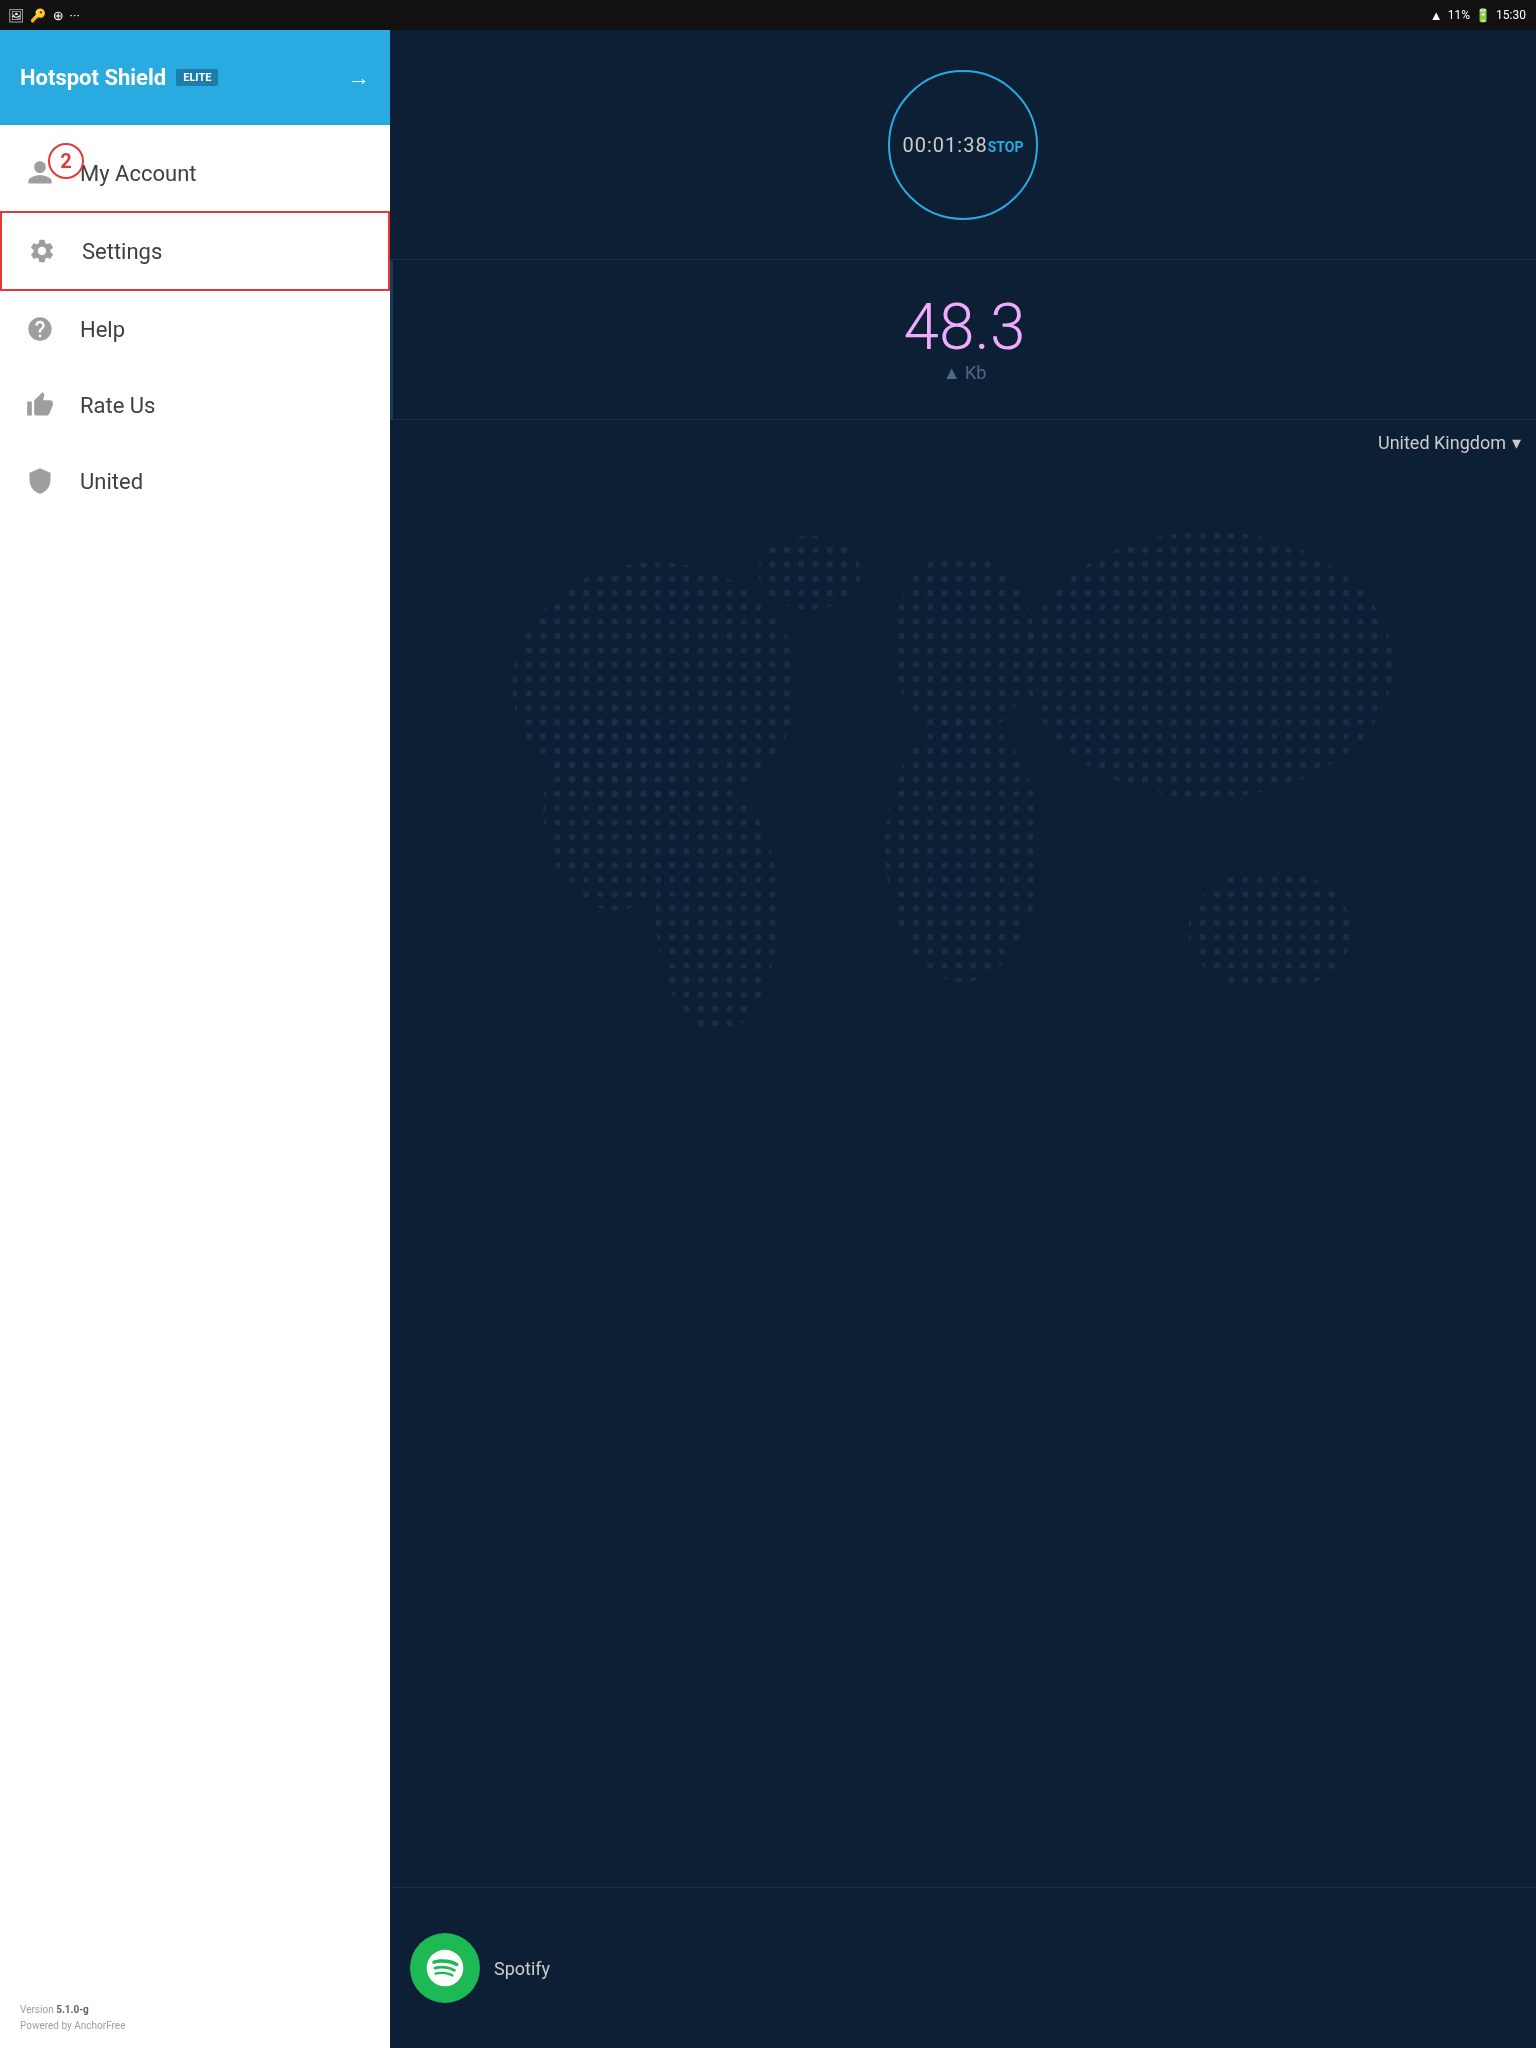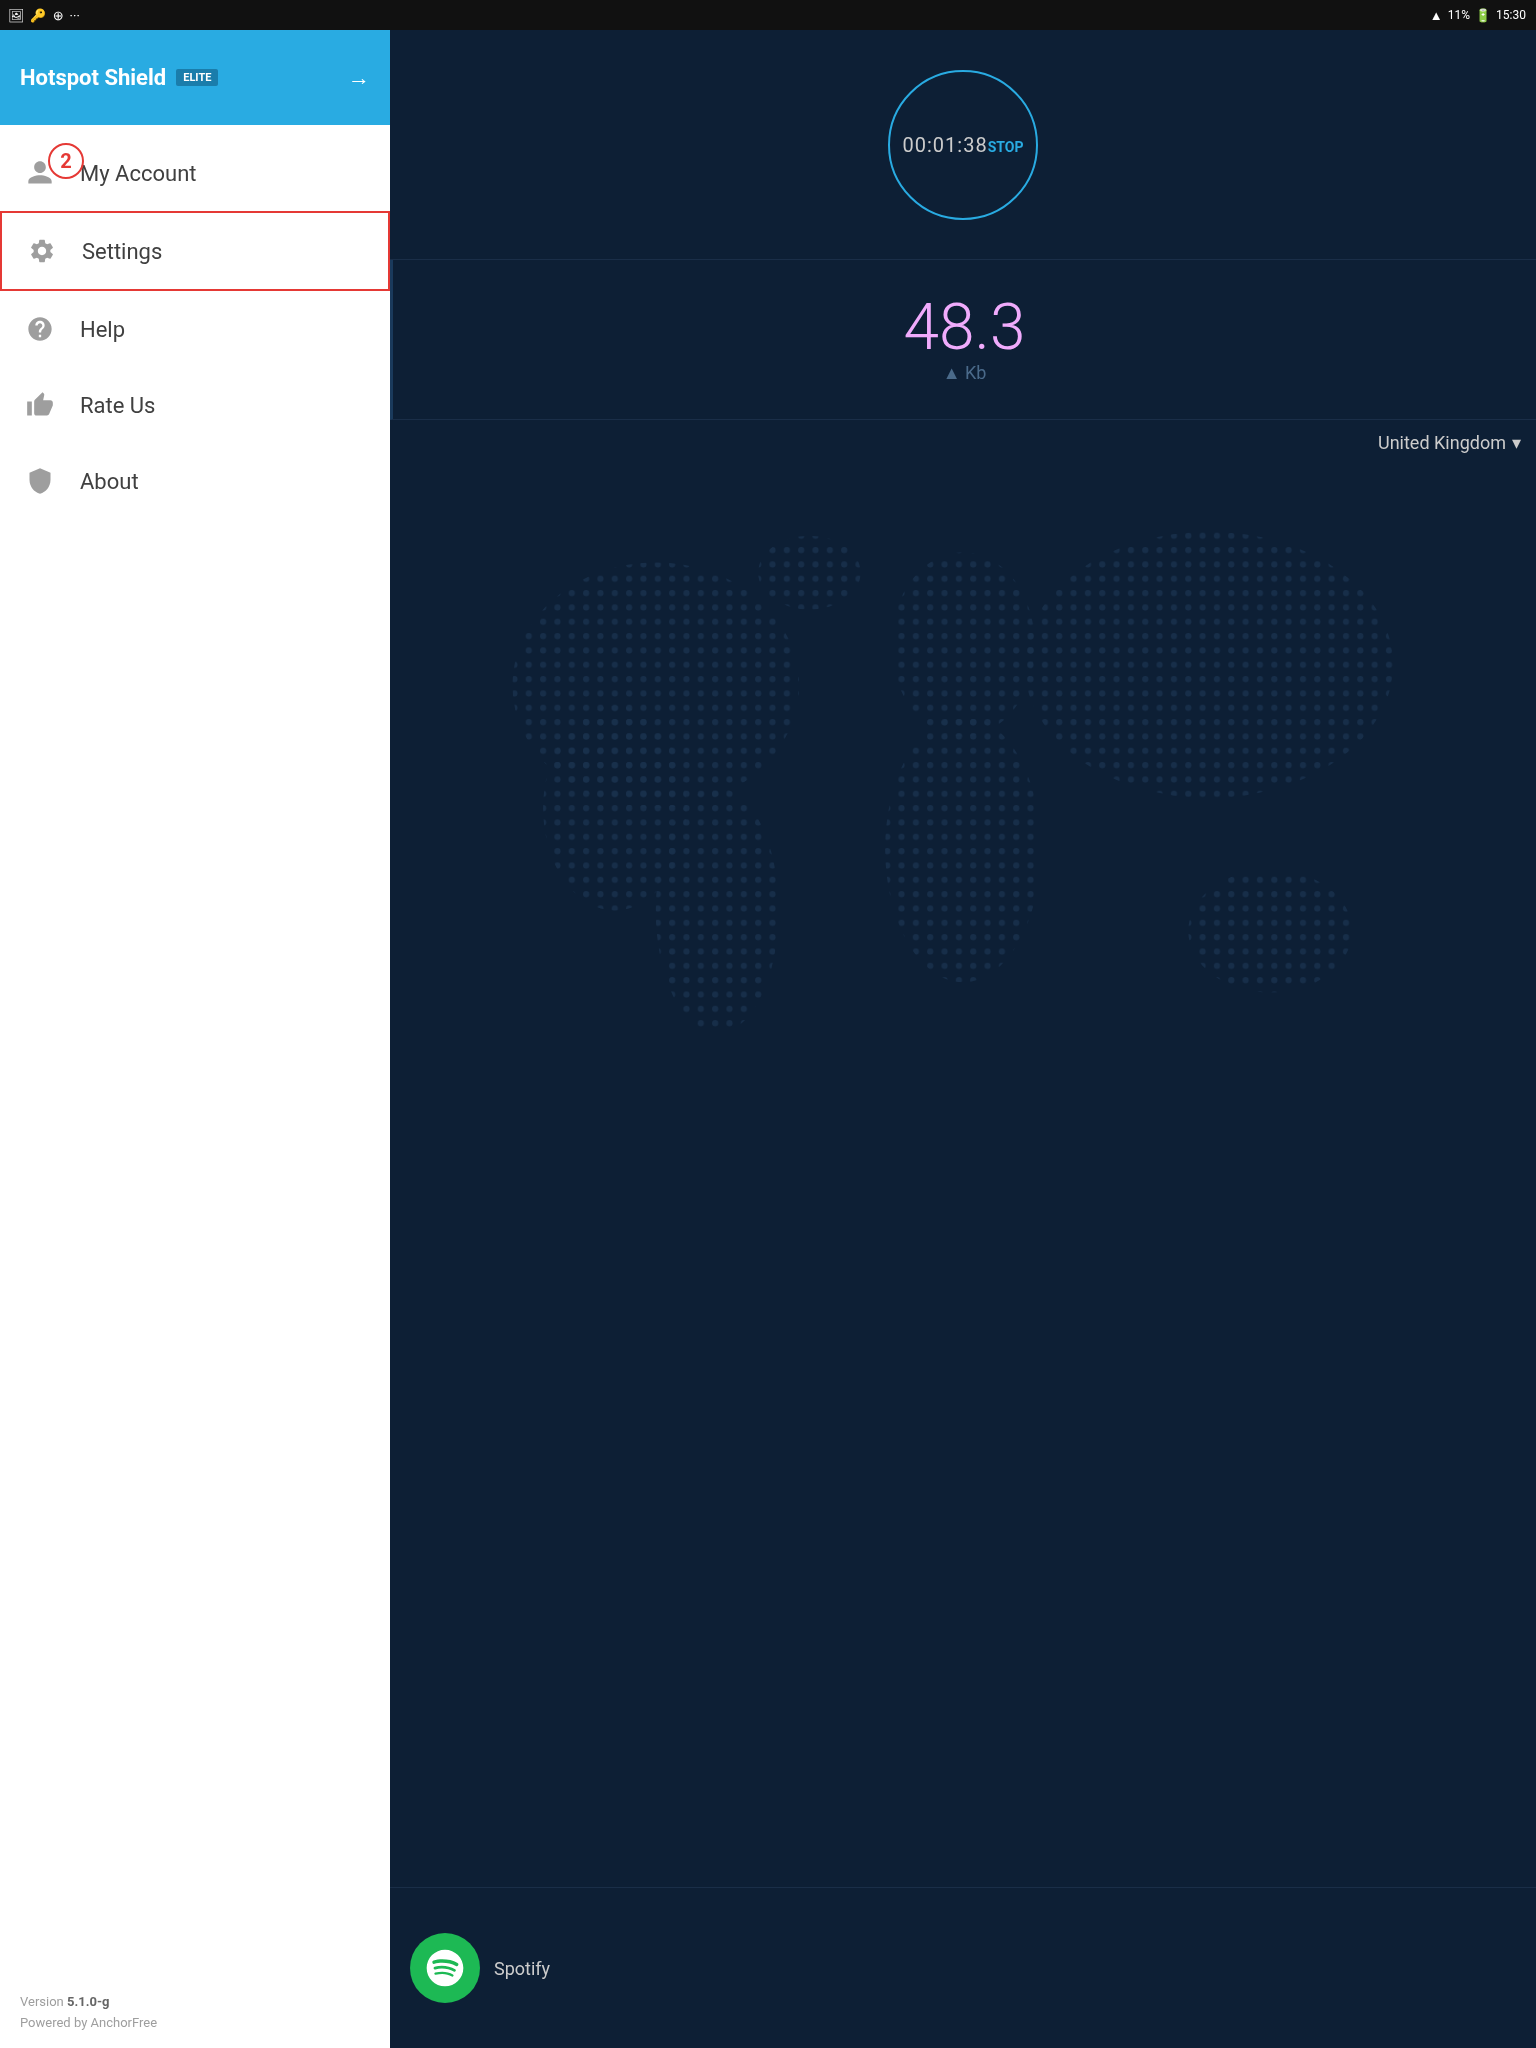--- a/index.html
+++ b/index.html
@@ -132,21 +132,21 @@
       font-weight: bold;
       display: flex;
       align-items: center;
       justify-content: center;
       background: transparent;
     }
 
     .drawer-footer {
       padding: 14px 20px;
       color: #9e9e9e;
-      font-size: 13px;
+      font-size: 10px;
       line-height: 1.6;
     }
 
     .drawer-footer strong {
       color: #666;
       font-weight: bold;
     }
 
     
     .main-content {
@@ -341,21 +341,21 @@
       </div>
       <span class="menu-label">Rate Us</span>
     </div>
 
     <div class="menu-item">
       <div class="menu-icon">
         <svg width="28" height="28" viewBox="0 0 24 24" fill="#9e9e9e">
           <path d="M12 1L3 5v6c0 5.55 3.84 10.74 9 12 5.16-1.26 9-6.45 9-12V5l-9-4z"></path>
         </svg>
       </div>
-      <span class="menu-label">About</span>
+      <span class="menu-label">United</span>
     </div>
 
   </div>
 
   <div class="drawer-footer">
     <span>Version <strong>5.1.0-g</strong></span><br>
     <span>Powered by AnchorFree</span>
   </div>
 </div>
 

